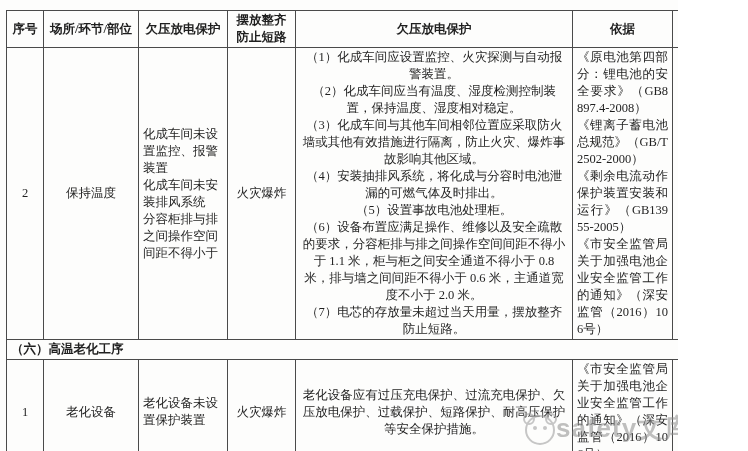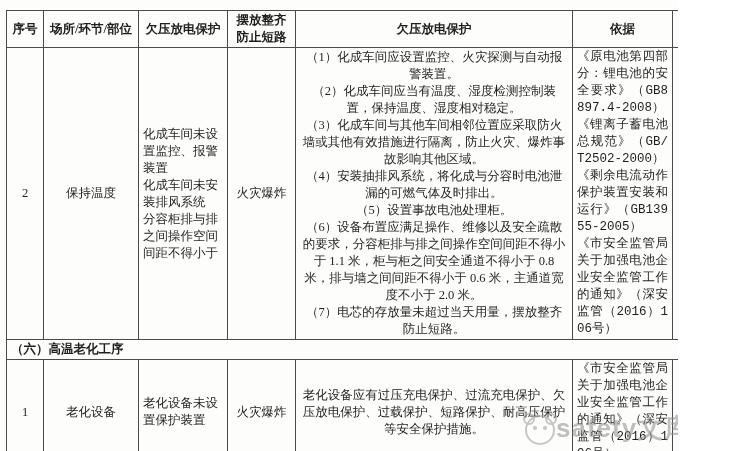--- a/index.html
+++ b/index.html
@@ -26,21 +26,21 @@
     line-height:17px;
     vertical-align:middle;
     padding:1px 4px;
     overflow:hidden;
     word-break:break-all;
   }
   th{font-weight:bold;text-align:center;padding:2px;}
   .c{text-align:center;}
   .ws{white-space:pre-line;}
   .measures{text-align:center;padding:2px 6px;}
-  .basis{text-align:justify;text-justify:inter-character;padding:2px 5px;vertical-align:top;font-family:Liberation Mono, monospace;}
+  .basis{text-align:justify;text-justify:inter-character;padding:2px 5px;vertical-align:top;}
   .vtop{vertical-align:top;}
   .section-row td{font-weight:bold;text-align:left;padding:1px 8px;}
   .r-header{height:30px;}
   .r-cont{height:18px;}
   .r-cont td{line-height:14px;font-size:12px;padding:1px 5px;}
   .r-big{height:272px;}
   .r-sec{height:17px;padding-left:29px;}
   .r-a{height:80px;}
   .watermark{
     position:absolute;

